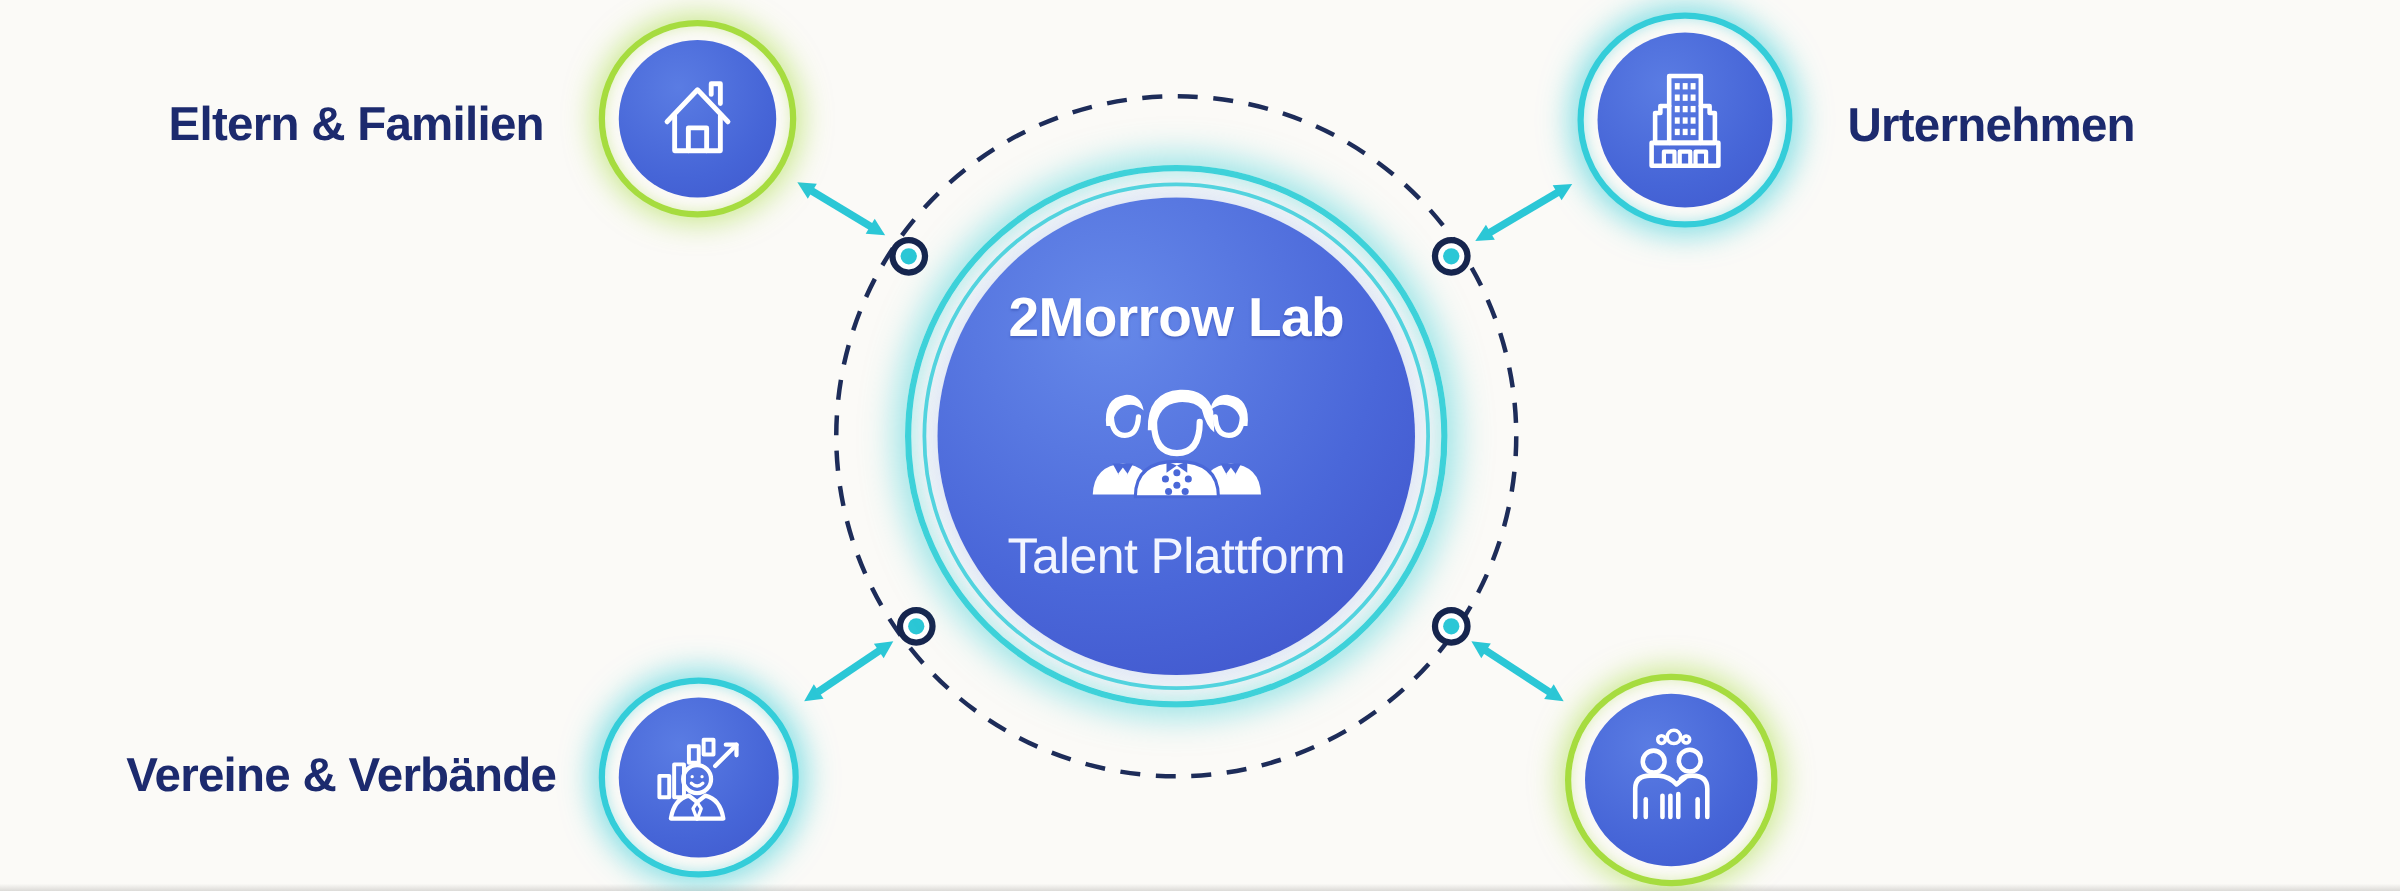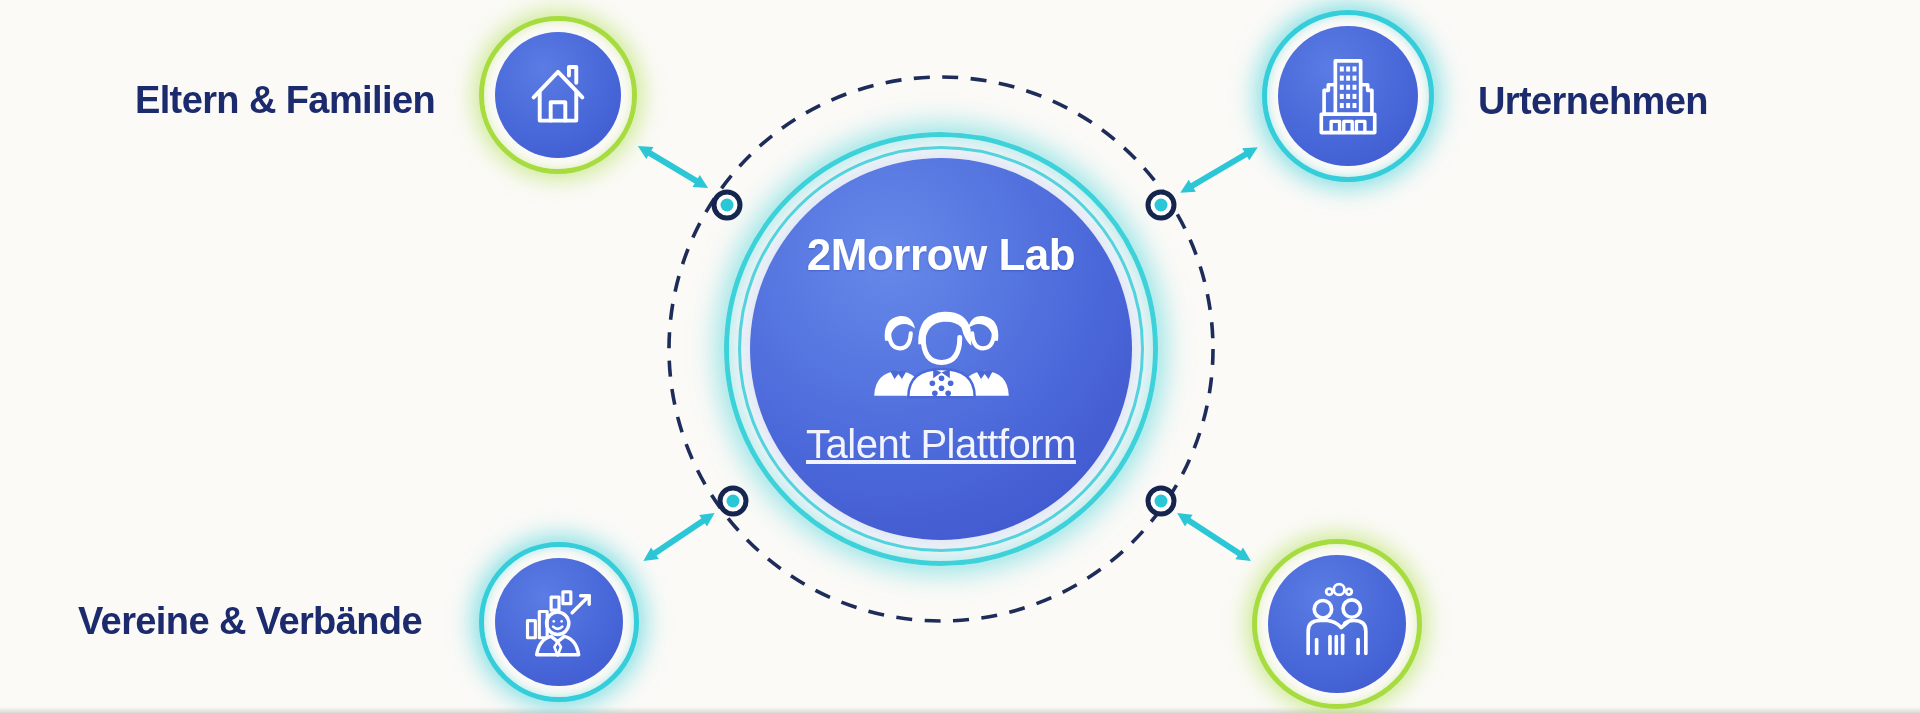--- a/index.html
+++ b/index.html
@@ -17,21 +17,21 @@
     box-shadow:0 0 26px 8px rgba(62,210,217,.5), inset 0 0 16px 3px rgba(62,210,217,.38);}
   .c-ring-inner{position:absolute;left:738px;top:146px;width:406px;height:406px;border-radius:50%;
     border:3px solid #4fd7dd;z-index:2;}
   .c-blue{position:absolute;left:750px;top:158px;width:382px;height:382px;border-radius:50%;z-index:3;
     background:radial-gradient(circle at 36% 26%,#6689e9 0%,#4a67d9 58%,#3d50c8 100%);
     box-shadow:0 0 20px 4px rgba(130,170,245,.3);
     display:flex;flex-direction:column;align-items:center;justify-content:center;}
   .c-title{color:#ffffff;font-size:44px;font-weight:700;letter-spacing:-.5px;line-height:50px;
     text-shadow:0 1px 2px rgba(30,50,140,.35);}
   .c-icon{margin:16px 0 12px 0;}
-  .c-subtitle{color:#f2f5ff;font-size:40px;font-weight:400;letter-spacing:-.5px;line-height:48px;text-decoration:underline;}
+  .c-subtitle{color:#f2f5ff;font-size:40px;font-weight:400;letter-spacing:-.5px;line-height:48px;}
 
   
   .sat{position:absolute;border-radius:50%;background:#fbfaf7;z-index:2;
     display:flex;align-items:center;justify-content:center;}
   .sat .blue{border-radius:50%;display:flex;align-items:center;justify-content:center;
     background:radial-gradient(circle at 38% 30%,#5a7ce3 0%,#4665d7 62%,#3f58cd 100%);}
   .ring-green{border:5px solid #a6dc3f;box-shadow:0 0 22px 5px rgba(166,220,63,.55), inset 0 0 10px rgba(166,220,63,.35);}
   .ring-cyan{border:5px solid #34cdd9;box-shadow:0 0 24px 6px rgba(52,205,217,.6), inset 0 0 10px rgba(52,205,217,.4);}
   .sat-tl{left:479px;top:16px;width:158px;height:158px;}
   .sat-tl .blue{width:126px;height:126px;}
@@ -40,21 +40,21 @@
   .sat-bl{left:479px;top:542px;width:160px;height:160px;}
   .sat-bl .blue{width:128px;height:128px;}
   .sat-br{left:1252px;top:539px;width:170px;height:170px;}
   .sat-br .blue{width:138px;height:138px;}
 
   
   .lbl{position:absolute;color:#1c2a6e;font-size:38px;font-weight:700;letter-spacing:-.6px;
     line-height:44px;z-index:2;}
   .lbl-tl{left:95px;top:78px;width:380px;text-align:center;}
   .lbl-tr{left:1478px;top:79px;}
-  .lbl-bl{left:55px;top:599px;width:390px;text-align:center;}
+  .lbl-bl{left:55px;top:599px;width:390px;text-align:right;}
   .lbl-br{left:1466px;top:567px;line-height:56px;}
 
   .icon-stroke{stroke:#ffffff;fill:none;stroke-linecap:round;stroke-linejoin:round;}
 </style>
 </head>
 <body>
 
 <div class="stage">
 
   <svg class="connector-layer" viewBox="0 0 1920 713">

